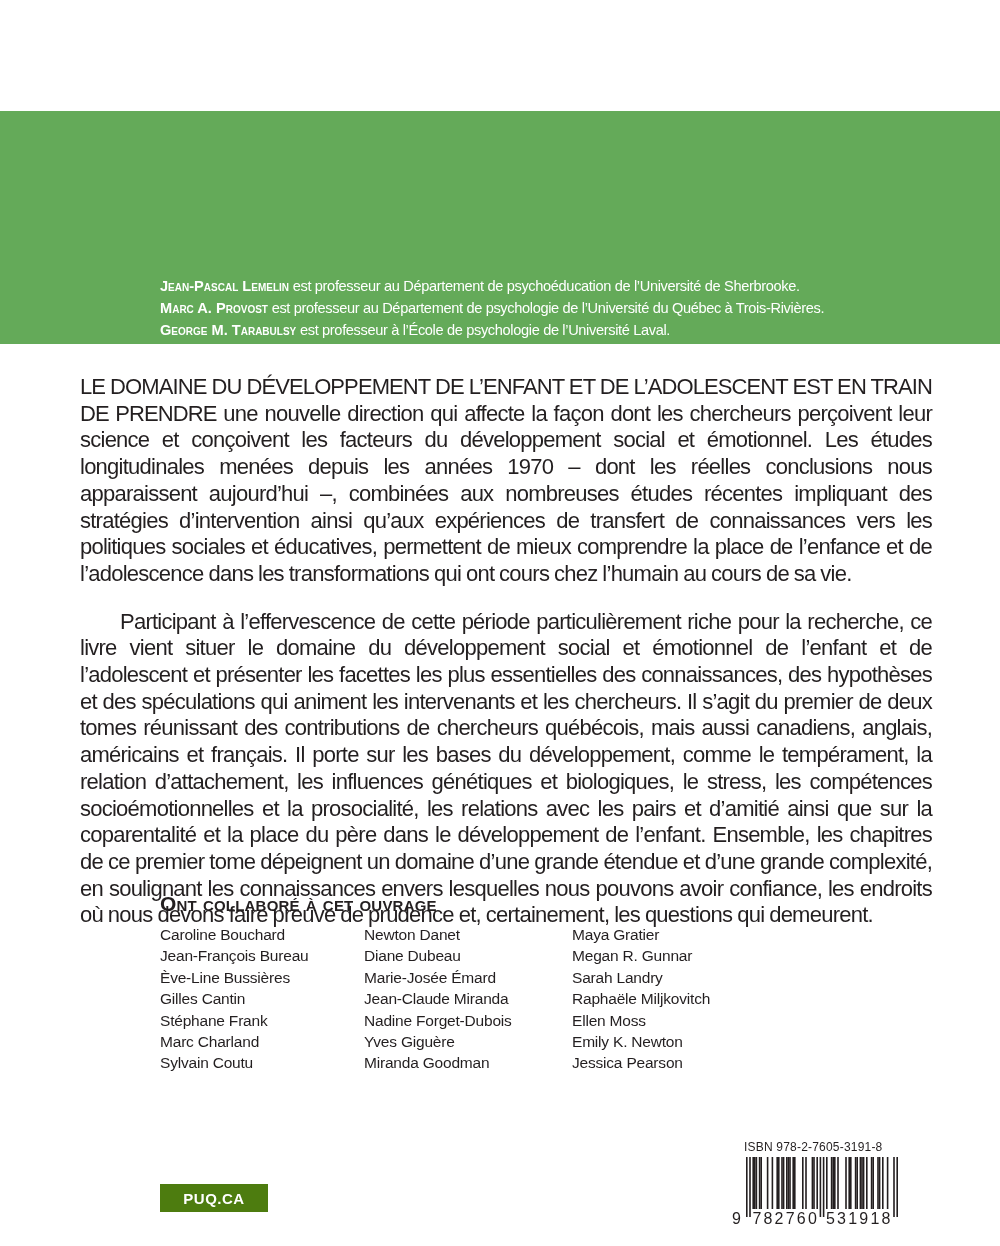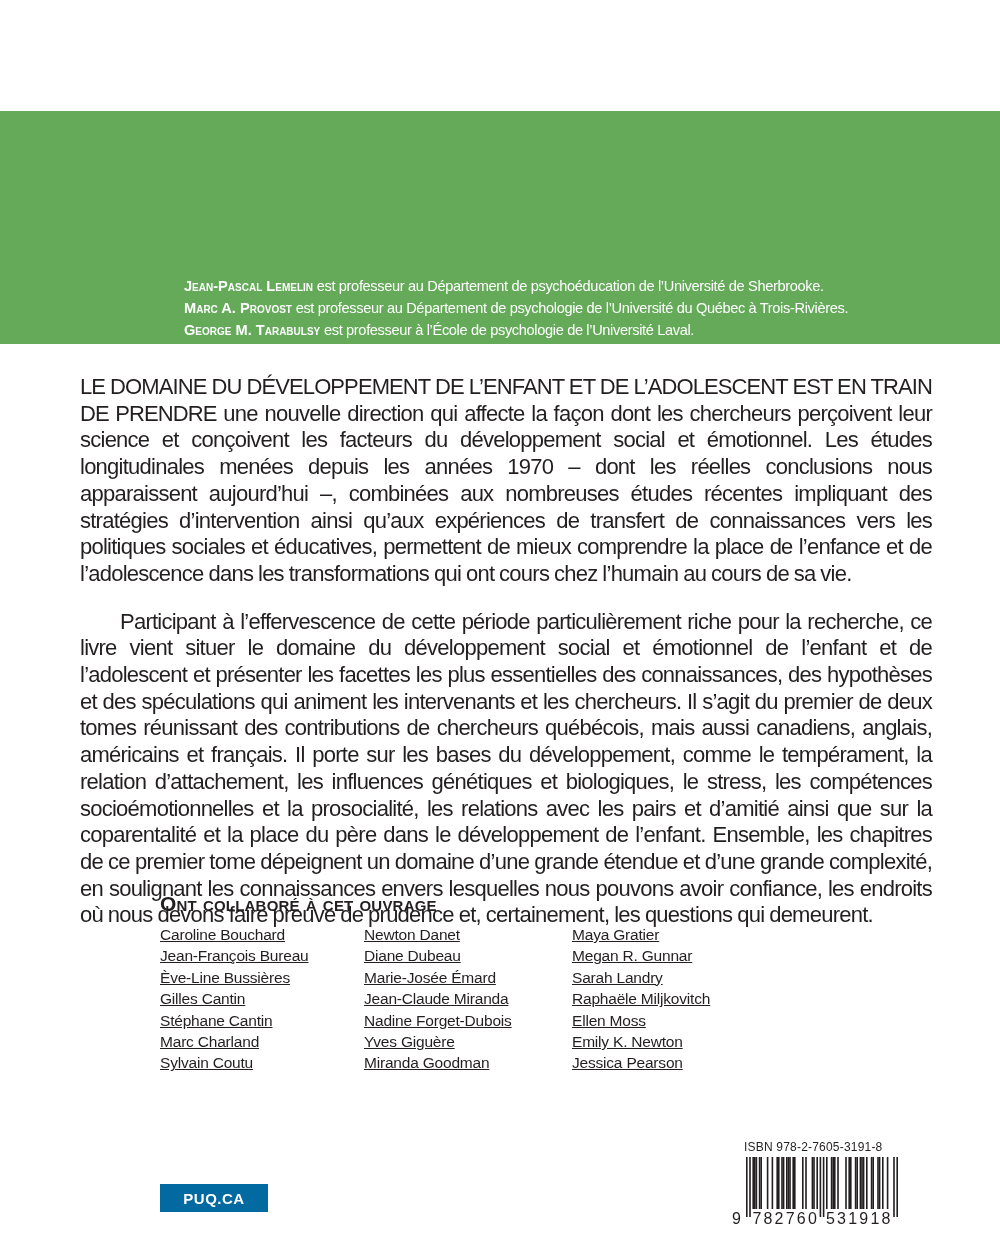--- a/index.html
+++ b/index.html
@@ -9,43 +9,43 @@
   }
   .green-band {
     position: absolute; left: 0; top: 111px; width: 1000px; height: 233px;
     background: #64aa59;
   }
   .bios {
     position: absolute; left: 160px; top: 164px; width: 800px;
     color: #ffffff; font-size: 14.6px; line-height: 22px; letter-spacing: -0.35px;
     font-stretch: condensed;
   }
-  .bio-line { white-space: nowrap; margin-left: 24px; }
+  .bio-line { white-space: nowrap; }
   .bio-name { font-variant: small-caps; font-weight: bold; letter-spacing: 0px; }
   .summary {
     position: absolute; left: 80px; top: 374px; width: 852px;
     font-size: 22px; line-height: 26.7px; letter-spacing: -0.75px; word-spacing: -0.5px;
     text-align: justify;
   }
   .summary p { margin: 0; text-align: justify; text-align-last: left; }
   .summary p + p { margin-top: 21px; text-indent: 40px; }
   .summary .lead { text-transform: uppercase; letter-spacing: -0.9px; }
   .contrib-title {
     position: absolute; left: 160px; top: 892px;
     font-variant: small-caps; font-weight: bold; font-size: 21px; letter-spacing: 0.2px;
   }
   .contrib-grid {
     position: absolute; left: 160px; top: 924px; width: 760px;
     display: grid; grid-template-columns: 204px 208px 199px 180px;
-    font-size: 15.5px; line-height: 21.4px; letter-spacing: -0.2px; text-decoration: underline;
+    font-size: 15.5px; line-height: 21.4px; letter-spacing: -0.2px;
   }
   .contrib-col div { white-space: nowrap; }
   .puq-box {
     position: absolute; left: 160px; top: 1184px; width: 108px; height: 28px;
-    background: #0369a1; color: #ffffff; font-weight: bold; font-size: 15px;
+    background: #4d7c0f; color: #ffffff; font-weight: bold; font-size: 15px;
     display: flex; align-items: center; justify-content: center; letter-spacing: 0.5px;
   }
   .isbn-block { position: absolute; left: 732px; top: 1140px; width: 180px; height: 90px; }
   .isbn-label { position: absolute; left: 12px; top: 0; font-size: 12px; letter-spacing: 0.2px; white-space: nowrap; }
   .barcode { position: absolute; left: 0; top: 17px; width: 180px; height: 70px; }
 </style>
 </head>
 <body>
 
 <div class="green-band">
@@ -63,21 +63,21 @@
   <p>Participant à l’effervescence de cette période particulièrement riche pour la recherche, ce livre vient situer le domaine du développement social et émotionnel de l’enfant et de l’adolescent et présenter les facettes les plus essentielles des connaissances, des hypothèses et des spéculations qui animent les intervenants et les chercheurs. Il s’agit du premier de deux tomes réunissant des contributions de chercheurs québécois, mais aussi canadiens, anglais, américains et français. Il porte sur les bases du développement, comme le tempérament, la relation d’attachement, les influences génétiques et biologiques, le stress, les compétences socioémotionnelles et la prosocialité, les relations avec les pairs et d’amitié ainsi que sur la coparentalité et la place du père dans le développement de l’enfant. Ensemble, les chapitres de ce premier tome dépeignent un domaine d’une grande étendue et d’une grande complexité, en soulignant les connaissances envers lesquelles nous pouvons avoir confiance, les endroits où nous devons faire preuve de prudence et, certainement, les questions qui demeurent.</p>
 </div>
 
 <div class="contrib-title">Ont collaboré à cet ouvrage</div>
 <div class="contrib-grid" id="contrib-grid">
     <div class="contrib-col">
       <div>Caroline Bouchard</div>
       <div>Jean-François Bureau</div>
       <div>Ève-Line Bussières</div>
       <div>Gilles Cantin</div>
-      <div>Stéphane Cantin</div>
+      <div>Stéphane Frank</div>
       <div>Marc Charland</div>
       <div>Sylvain Coutu</div>
     </div>
     <div class="contrib-col">
       <div>Newton Danet</div>
       <div>Diane Dubeau</div>
       <div>Marie-Josée Émard</div>
       <div>Jean-Claude Miranda</div>
       <div>Nadine Forget-Dubois</div>
       <div>Yves Giguère</div>

